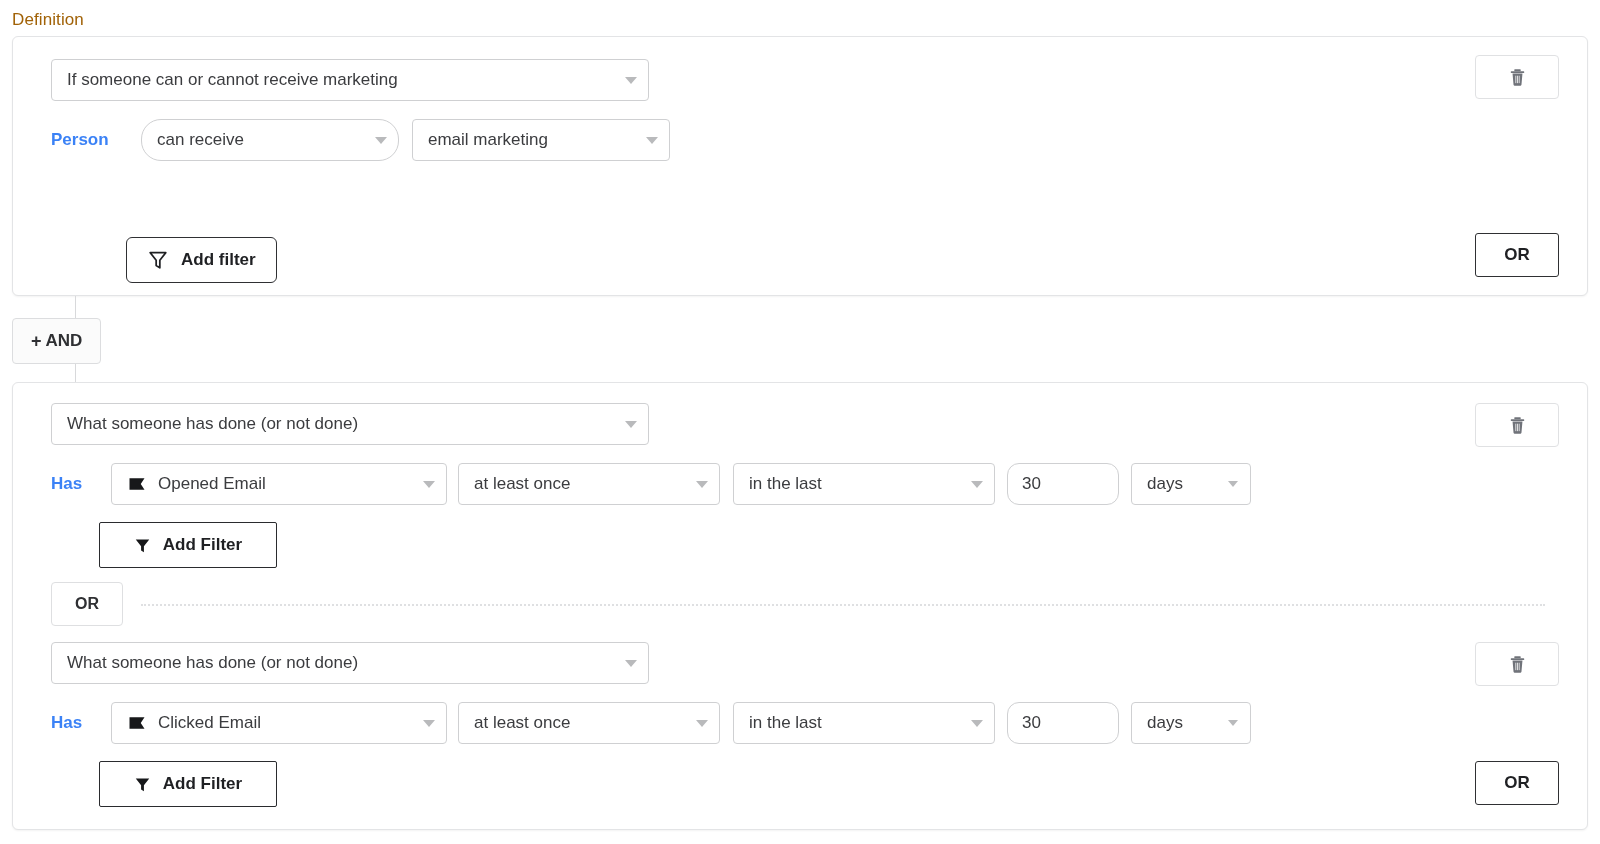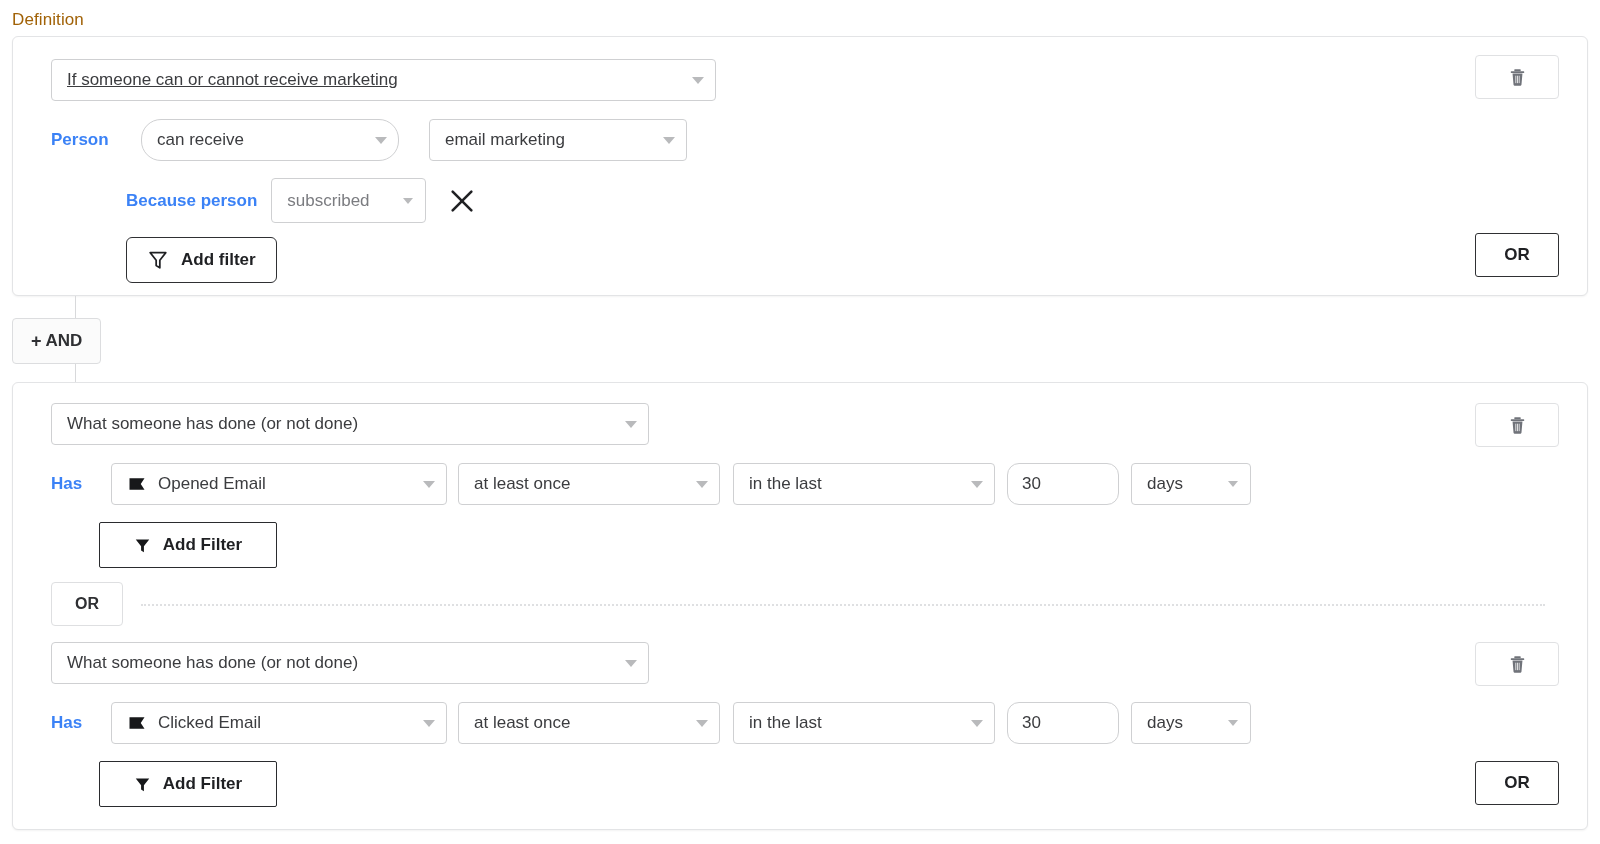--- a/index.html
+++ b/index.html
@@ -184,49 +184,38 @@
 </head>
 <body>
 
 <div class="page">
 
   <div class="section-title">Definition</div>
 
   <div class="card" id="card-1">
 
     <div class="row" style="left:38px; top:22px;">
-      <div class="sel" style="width:665px;text-decoration:underline;">
+      <div class="sel" style="width:598px;">
         <span>If someone can or cannot receive marketing</span>
         <span class="caret"></span>
       </div>
     </div>
 
     <div class="row" style="left:38px; top:82px;">
       <span class="lbl" style="width:78px;">Person</span>
       <div class="sel" style="width:258px; margin-left:12px;border-radius:20px;">
         <span>can receive</span>
         <span class="caret"></span>
       </div>
-      <div class="sel" style="width:258px; margin-left:30px;">
+      <div class="sel" style="width:258px; margin-left:13px;">
         <span>email marketing</span>
         <span class="caret"></span>
       </div>
     </div>
 
-    <div class="row" style="left:113px; top:141px;">
-      <span class="lbl">Because person</span>
-      <div class="sel muted inline-caret" style="width:155px; margin-left:14px; height:45px;">
-        <span>subscribed</span>
-        <span class="caret" style="border-left-width:5px;border-right-width:5px;border-top-width:6px;"></span>
-      </div>
-      <svg class="x-close" style="margin-left:22px;" viewBox="0 0 24 24">
-        <line x1="4" y1="4" x2="20" y2="20" stroke="#1f2023" stroke-width="2.2" stroke-linecap="round"></line>
-        <line x1="20" y1="4" x2="4" y2="20" stroke="#1f2023" stroke-width="2.2" stroke-linecap="round"></line>
-      </svg>
-    </div>
 
     <div class="row" style="left:113px; top:200px;">
       <div class="addfilter" style="height:46px;">
         <svg width="22" height="22" viewBox="0 0 24 24">
           <path d="M3.5 4 H20.5 L14 12.2 V20.5 L10 18 V12.2 Z" fill="none" stroke="#1f2023" stroke-width="1.9" stroke-linejoin="round"></path>
         </svg>
         <span>Add filter</span>
       </div>
     </div>
 

